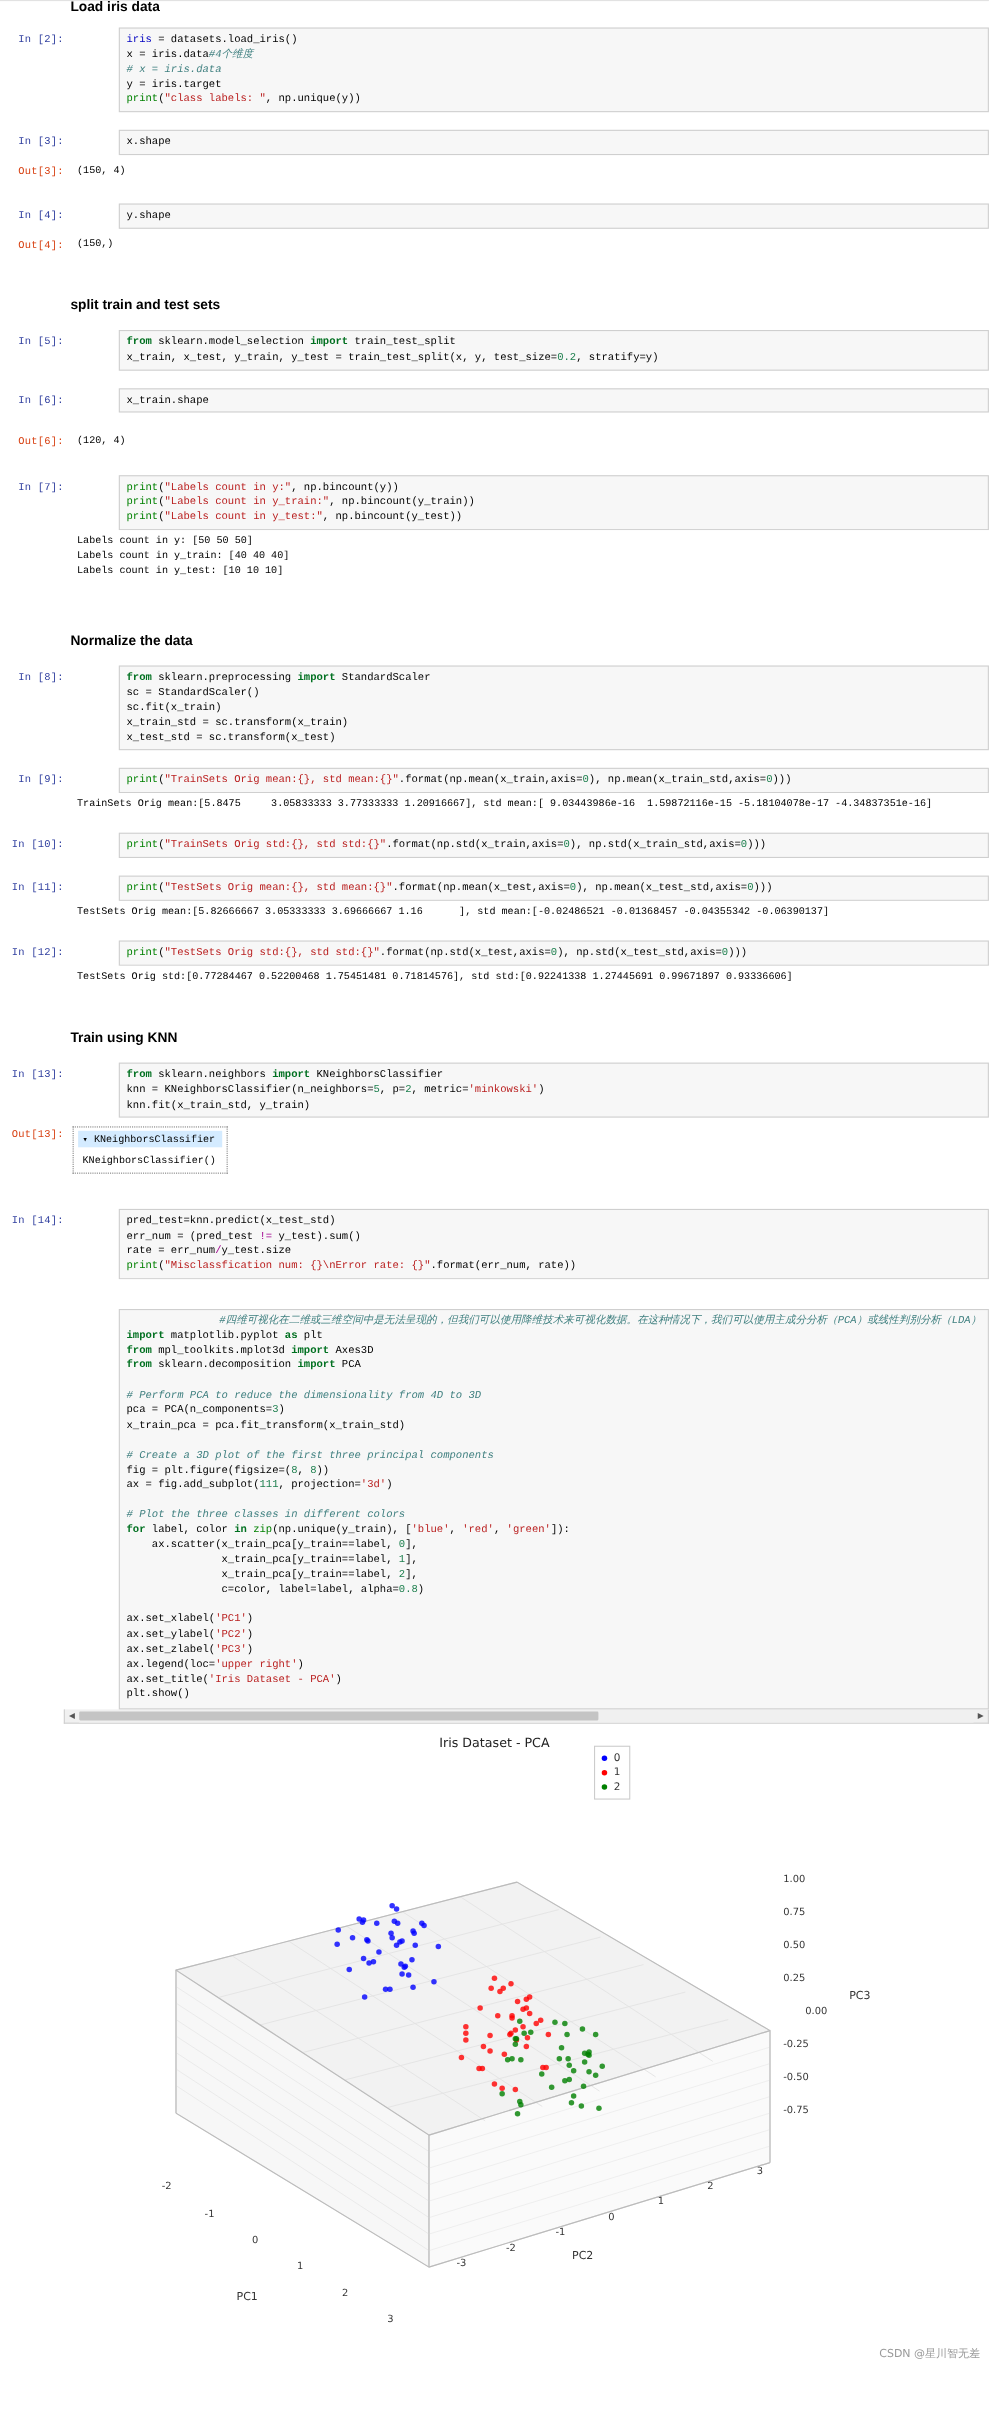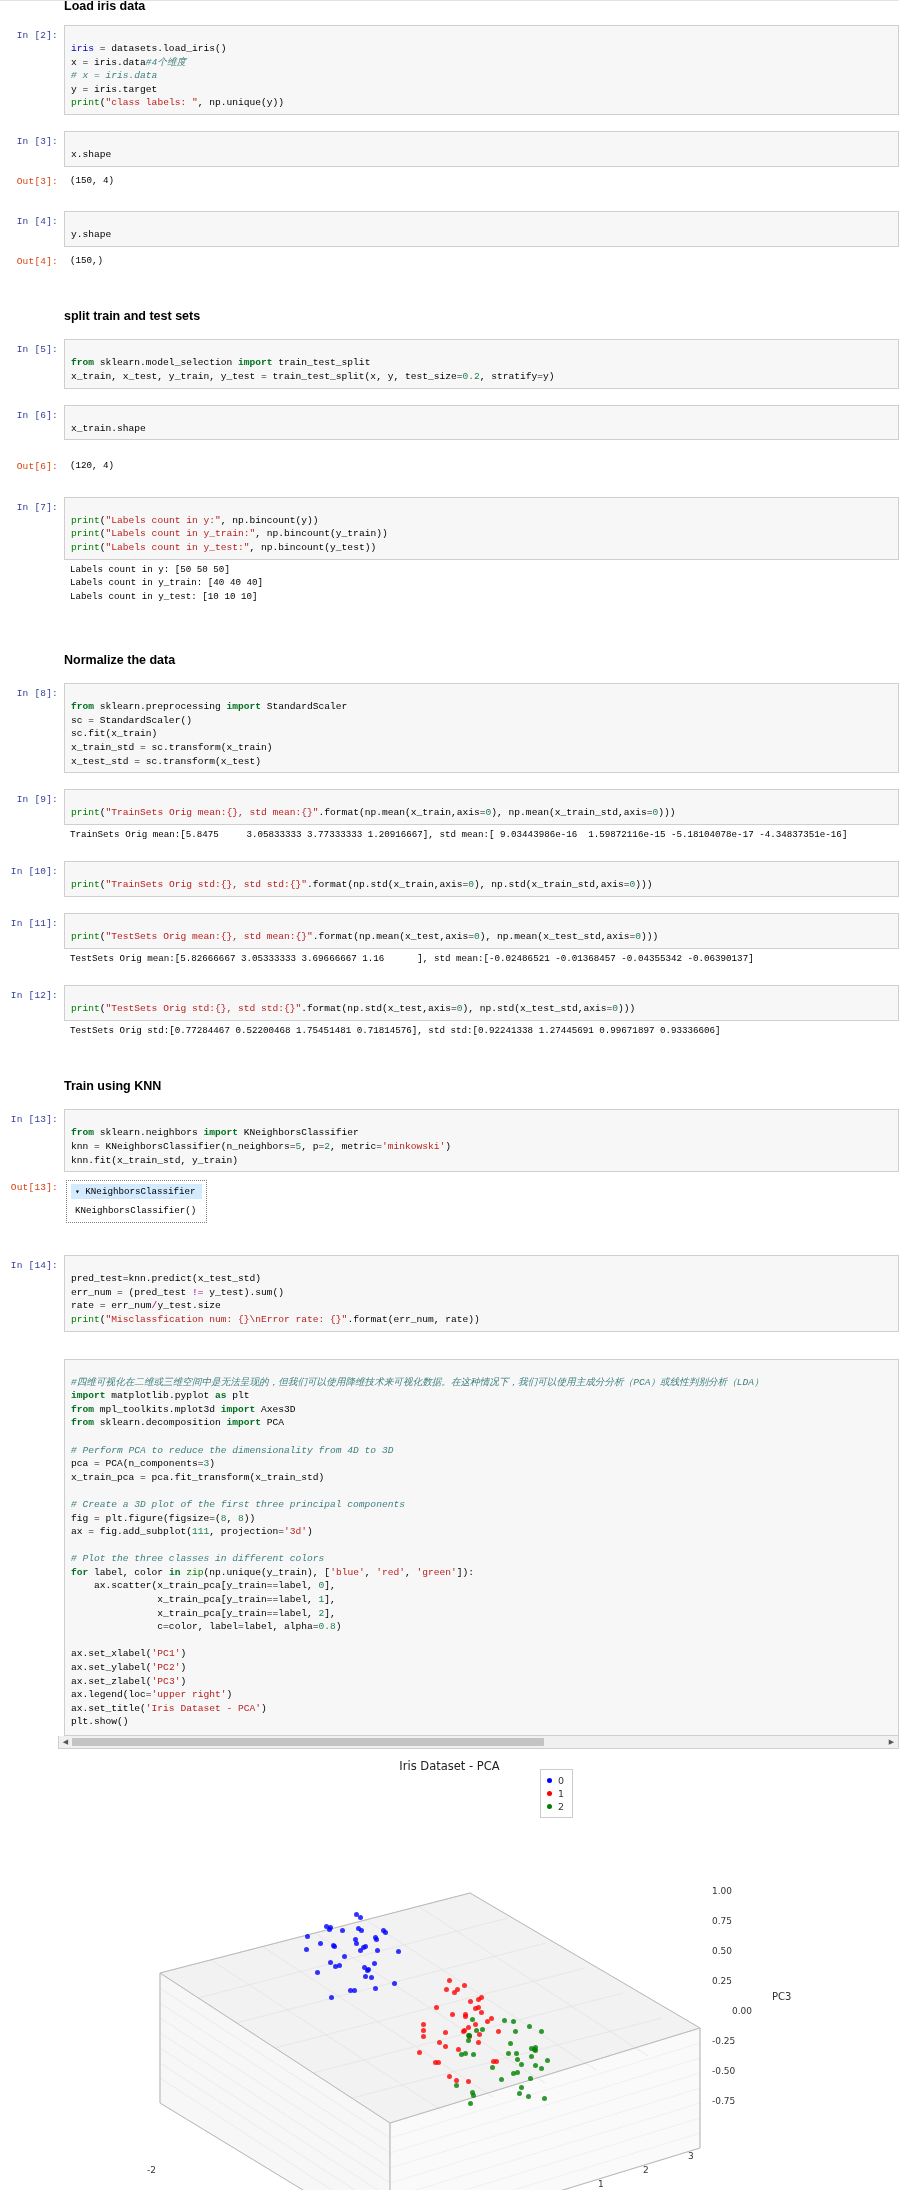--- a/index.html
+++ b/index.html
@@ -22,23 +22,24 @@
     color:#303f9f; padding-top:4px; padding-right:6px;
     white-space:nowrap; letter-spacing:.2px;
   }
   .prompt.out{ color:#d84315; }
   .prompt.blank{ color:transparent; }
 
   .inputarea{
     flex:1 1 auto;
     background:#f7f7f7;
     border:1px solid #cfcfcf;
-    padding:16px 6px 4px 6px;
+    padding:3px 6px 4px 6px;
     box-sizing:border-box;
     overflow:hidden;
+    margin-left:44px;
   }
   .outputarea{
     flex:1 1 auto;
     background:#ffffff;
     padding:3px 6px 4px 6px;
     box-sizing:border-box;
     overflow:hidden;
   }
   pre{
     margin:0;
@@ -46,21 +47,21 @@
     font-size:9.6px;
     line-height:13.6px;
     white-space:pre;
     color:#000;
   }
   pre.out{ font-size:9.2px; line-height:13.6px; white-space:pre-wrap; word-break:break-all;}
 
   
   .kw{ color:#007020; font-weight:bold; }
   .str{ color:#ba2121; }
-  .cmt{ color:#408080; font-style:italic; }
+  .cmt{ color:#408080; font-style:italic;text-align:right; }
   .num{ color:#208050; }
   .bi{ color:#008000; }
   .fn{ color:#0000c0; }
   .op{ color:#a2008f; }
 
   
   .mdcell{ display:flex; width:899px; }
   .mdbody{ flex:1 1 auto; padding:6px 0 4px 0; }
   h3.mdh{
     font-family:"Liberation Sans", sans-serif;

